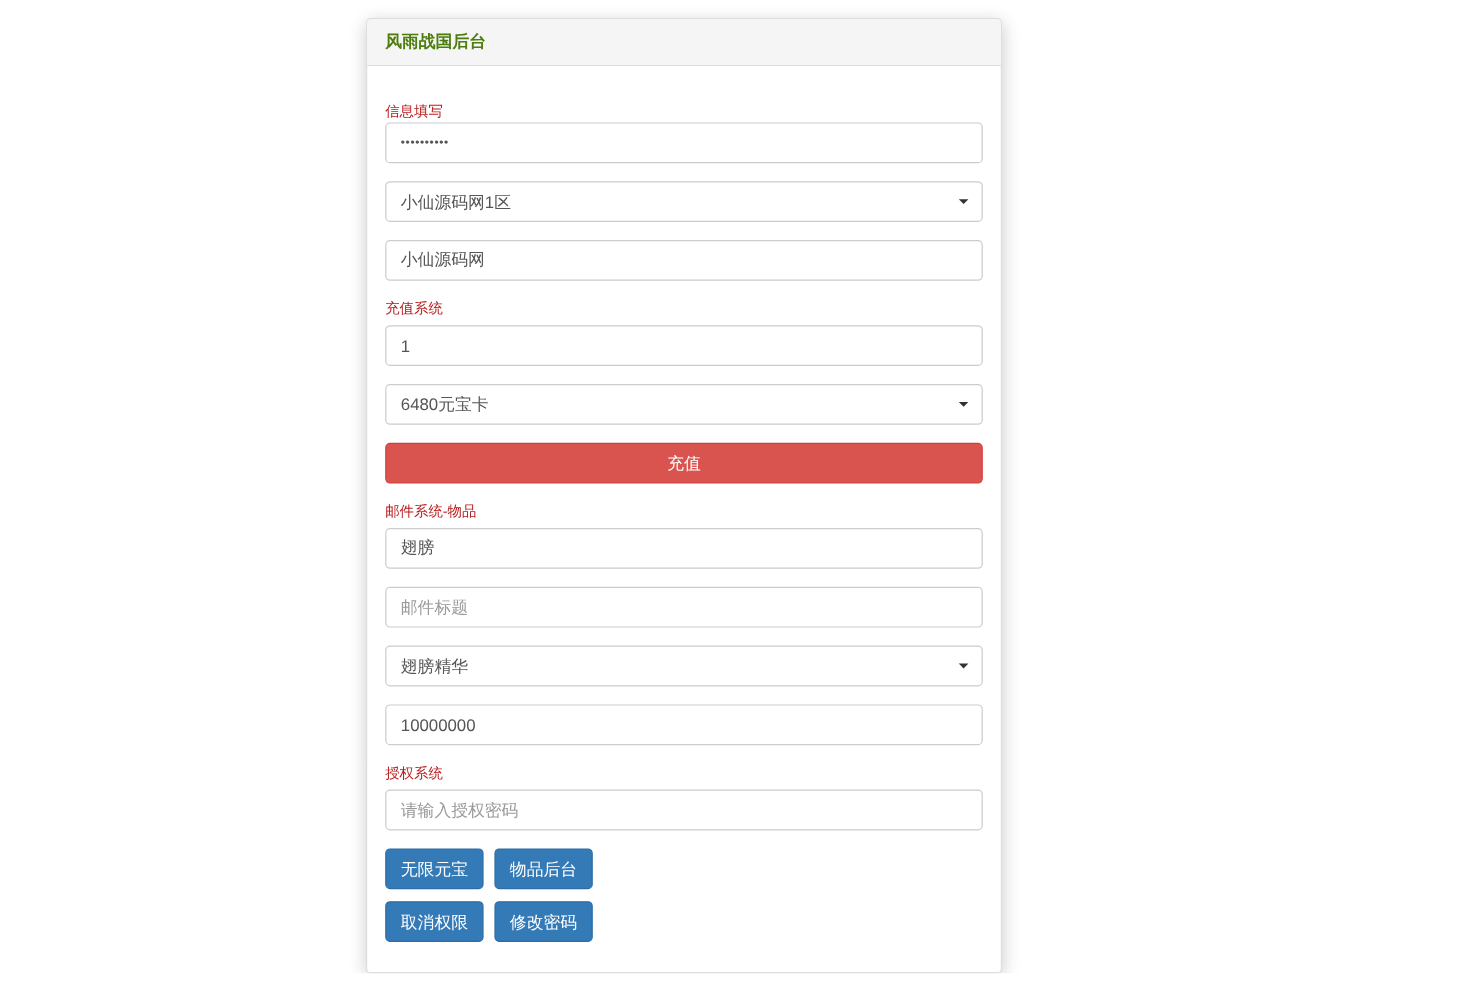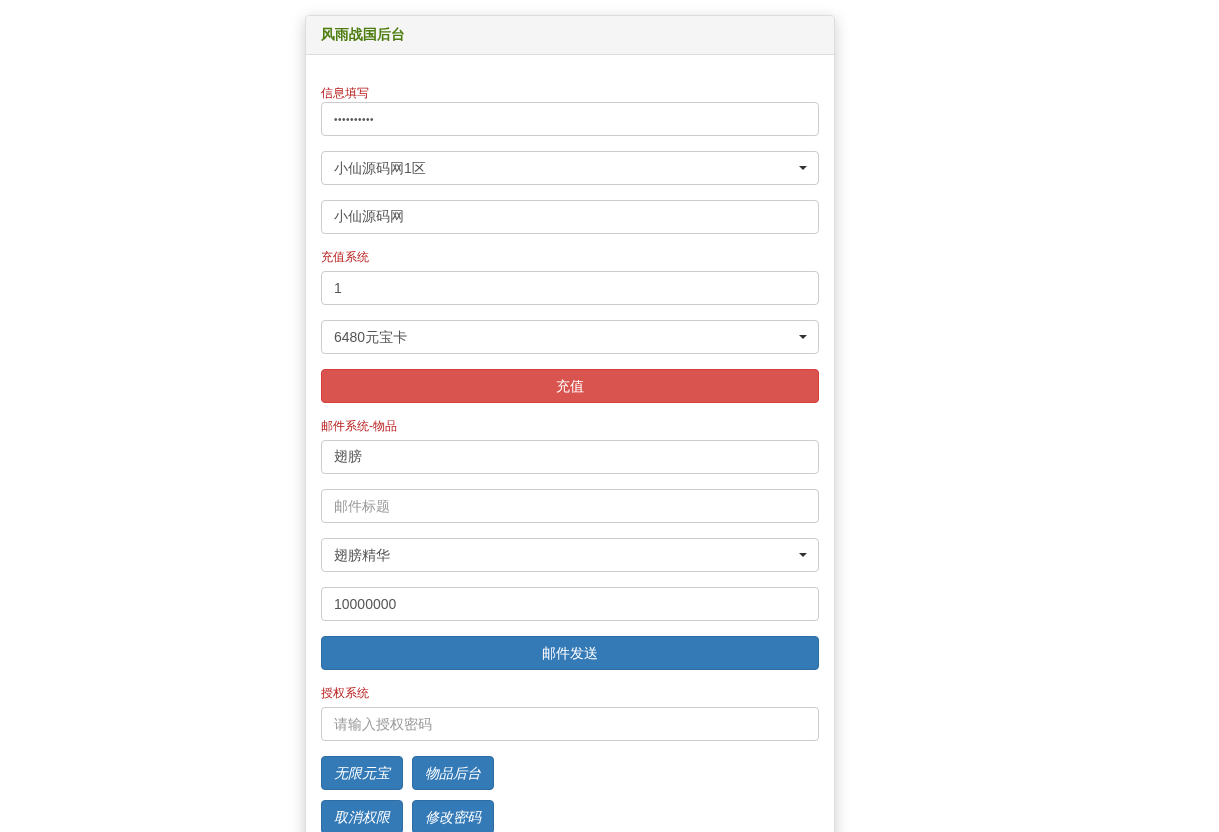--- a/index.html
+++ b/index.html
@@ -112,21 +112,20 @@
     }
     .btn-primary {
       background-color: #337ab7;
       border-color: #2e6da4;
     }
     .btn-row {
       margin-bottom: 10px;
     }
     .btn-row .btn {
       margin-right: 5px;
-      font-style: italic;
     }
     .spacer-top {
       height: 15px;
     }
   </style>
 </head>
 <body>
 
 <div class="panel">
   <div class="panel-heading">
@@ -166,23 +165,20 @@
     <div class="form-group">
       <input type="text" class="form-control" placeholder="邮件标题" style="">
     </div>
     <div class="form-group select-wrap">
       <div class="form-control">翅膀精华</div>
       <span class="caret"></span>
     </div>
     <div class="form-group">
       <input type="text" class="form-control" value="10000000" style="">
     </div>
-    <div class="form-group">
-      <button class="btn btn-primary btn-block">邮件发送</button>
-    </div>
 
     <label class="form-label">授权系统</label>
     <div class="form-group">
       <input type="text" class="form-control" placeholder="请输入授权密码" style="">
     </div>
 
     <div class="btn-row">
       <button class="btn btn-primary">无限元宝</button>
       <button class="btn btn-primary">物品后台</button>
     </div>

